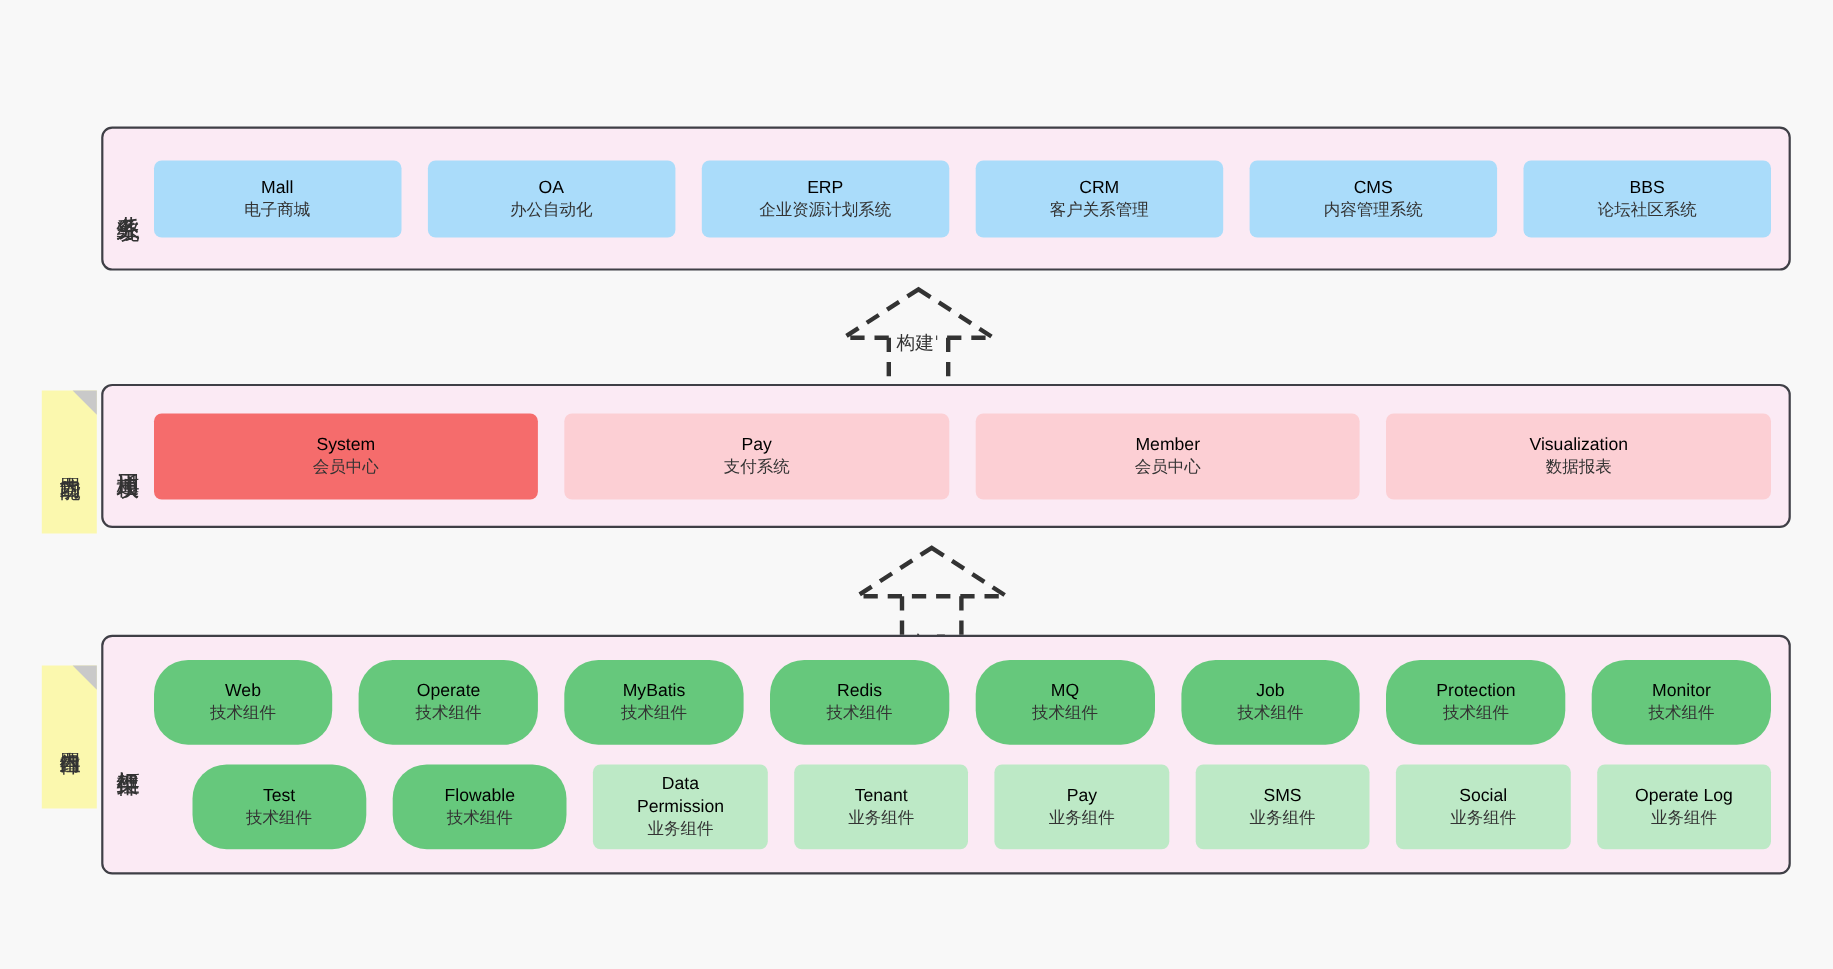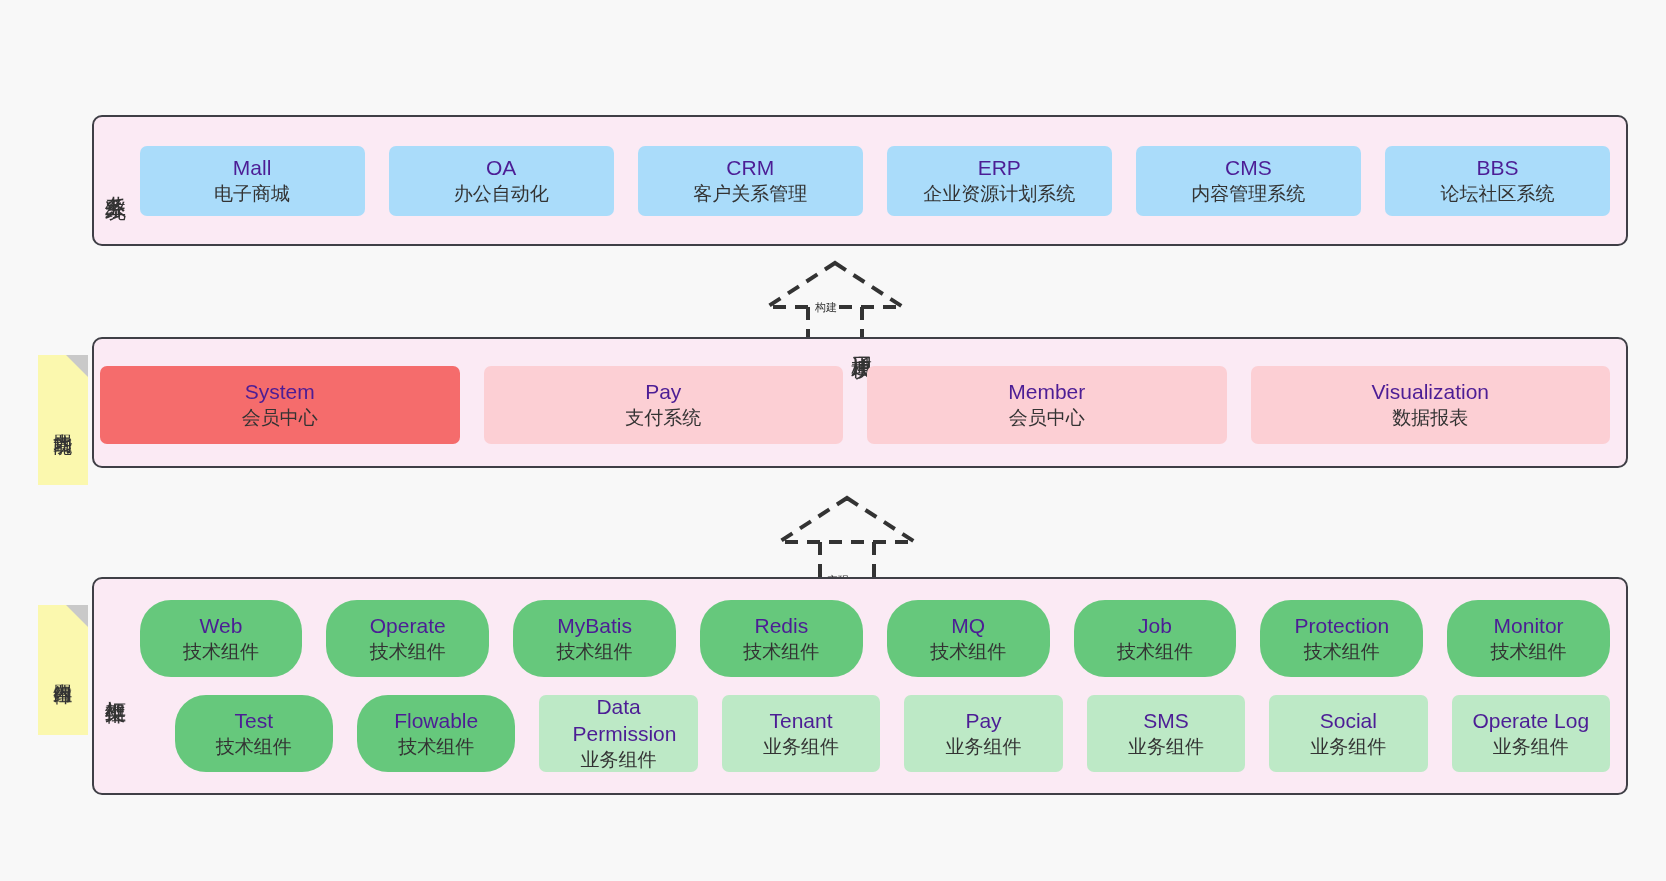--- a/index.html
+++ b/index.html
@@ -72,25 +72,25 @@
     display: flex;
     flex-direction: column;
     align-items: center;
     justify-content: center;
     text-align: center;
     box-sizing: border-box;
     padding: 4px 6px;
     line-height: 1.28;
   }
   .cell .en {
-    font-size: 21px;
-    color: #4c1d95;
+    font-size: 16px;
+    color: #000000;
   }
   .cell .cn {
-    font-size: 19px;
+    font-size: 15px;
     color: #333333;
   }
 
   
   .c-blue       { background: #aadcfa; }
   .c-red        { background: #f56c6c; }
   .c-pink       { background: #fccfd4; }
   .c-green      { background: #66c87c; border-radius: 31px; }
   .c-lightgreen { background: #bde9c6; }
 
@@ -123,21 +123,21 @@
     border-top: 22px solid #c9c9c9;
   }
 
   
   .connector {
     position: absolute;
   }
   .connector svg { display: block; }
   .connector .conn-label {
     position: absolute;
-    font-size: 11px;
+    font-size: 17px;
     color: #333333;
     background: #f8f8f8;
     padding: 0 2px;
     white-space: nowrap;
     user-select: none;
   }
 </style>
 </head>
 <body>
 
@@ -149,26 +149,26 @@
       <div class="cell-row" style="height:70px;">
         <div class="cell c-blue">
           <span class="en">Mall</span>
           <span class="cn">电子商城</span>
         </div>
         <div class="cell c-blue">
           <span class="en">OA</span>
           <span class="cn">办公自动化</span>
         </div>
         <div class="cell c-blue">
+          <span class="en">ERP</span>
+          <span class="cn">企业资源计划系统</span>
+        </div>
+        <div class="cell c-blue">
           <span class="en">CRM</span>
           <span class="cn">客户关系管理</span>
-        </div>
-        <div class="cell c-blue">
-          <span class="en">ERP</span>
-          <span class="cn">企业资源计划系统</span>
         </div>
         <div class="cell c-blue">
           <span class="en">CMS</span>
           <span class="cn">内容管理系统</span>
         </div>
         <div class="cell c-blue">
           <span class="en">BBS</span>
           <span class="cn">论坛社区系统</span>
         </div>
       </div>
@@ -184,21 +184,21 @@
       <line x1="102" y1="52" x2="102" y2="95" stroke="#333333" stroke-width="4" stroke-dasharray="13,9"></line>
     </svg>
     <span class="conn-label" style="left:53px; top:45px;">构建</span>
   </div>
 
   <div class="note" id="note-0" style="left:38px; top:355px; width:50px; height:130px;">
     <span class="fold"></span>
     <span class="note-text">内置功能</span>
   </div>
 
-  <div class="layer" id="layer-1" style="left:92px; top:337px; width:1536px; height:131px;flex-direction:column;">
+  <div class="layer" id="layer-1" style="left:92px; top:349px; width:1536px; height:131px;">
     <div class="layer-title">通用模块</div>
     <div class="layer-body">
       <div class="cell-row" style="height:78px;">
         <div class="cell c-red">
           <span class="en">System</span>
           <span class="cn">会员中心</span>
         </div>
         <div class="cell c-pink">
           <span class="en">Pay</span>
           <span class="cn">支付系统</span>

